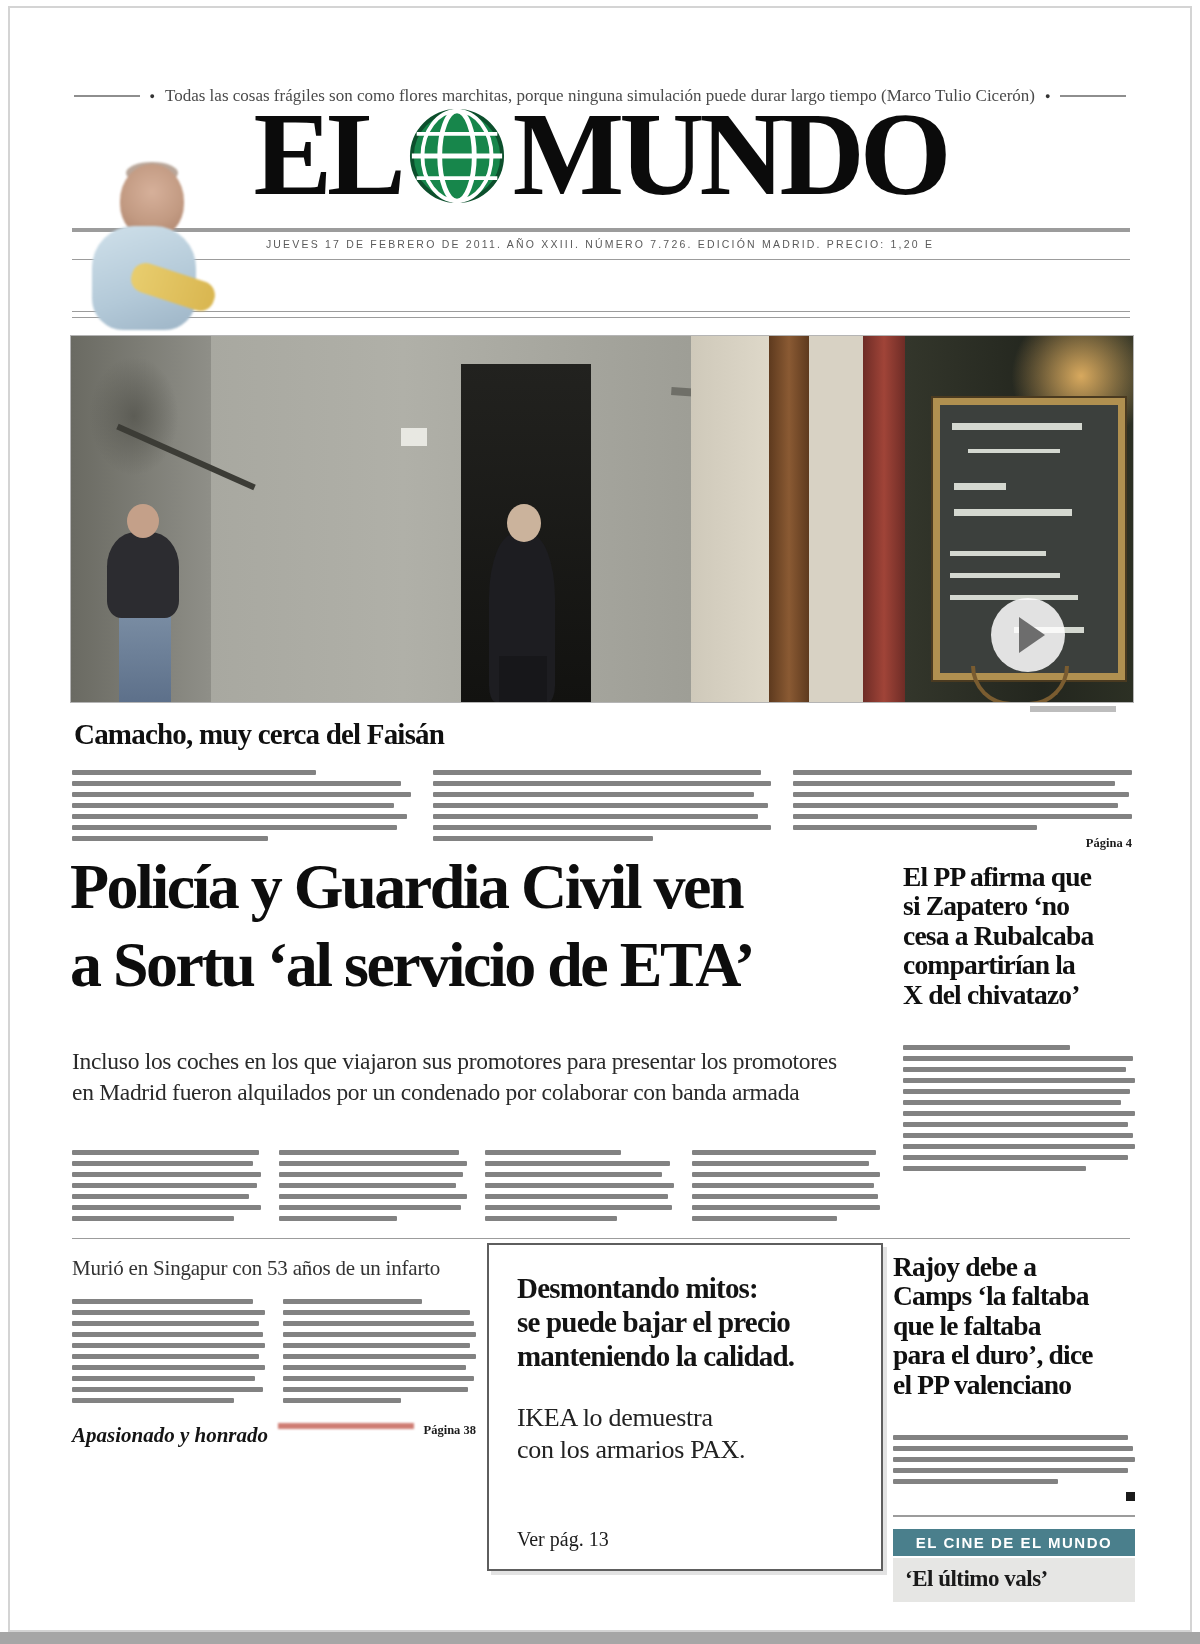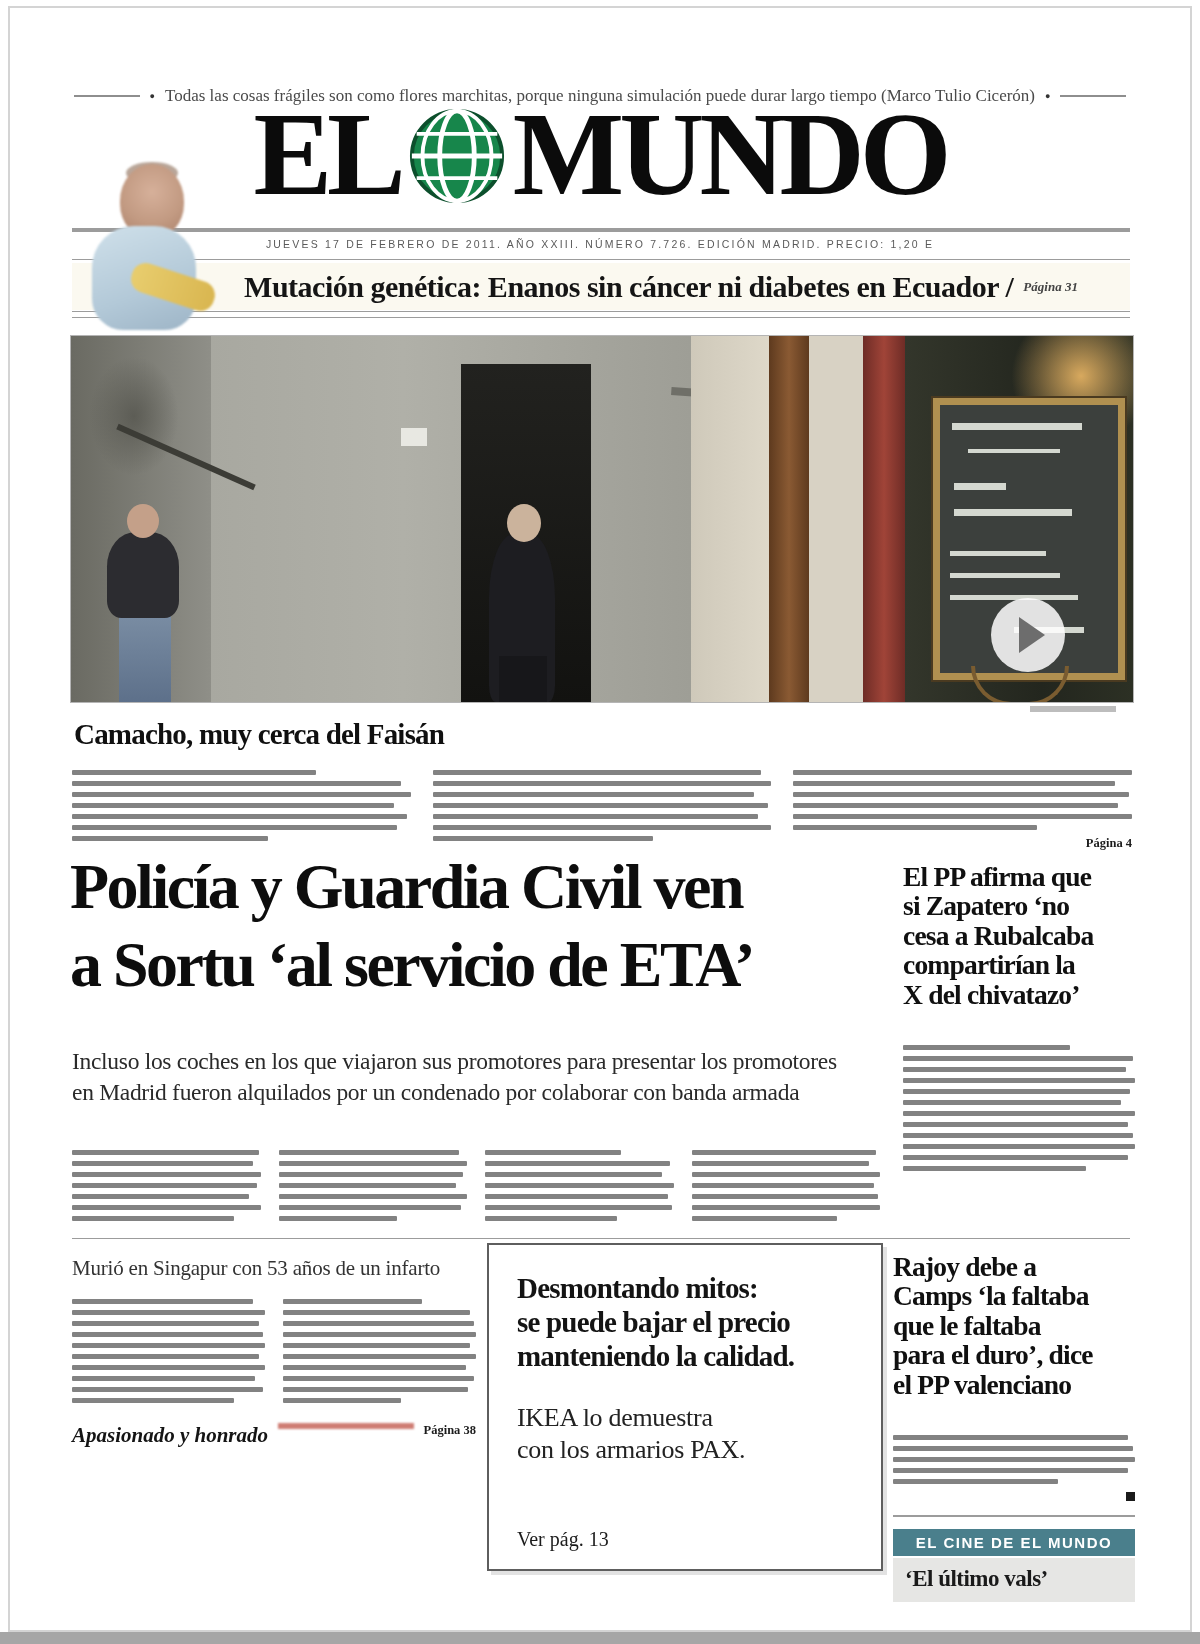--- a/index.html
+++ b/index.html
@@ -135,24 +135,20 @@
           <ellipse cx="50" cy="50" rx="36" ry="47" fill="none" stroke="#ffffff" stroke-width="4"></ellipse>
           <line x1="3" y1="50" x2="97" y2="50" stroke="#ffffff" stroke-width="5"></line>
           <line x1="8" y1="27" x2="92" y2="27" stroke="#ffffff" stroke-width="4"></line>
           <line x1="8" y1="73" x2="92" y2="73" stroke="#ffffff" stroke-width="4"></line>
         </svg></span><span>MUNDO</span></div>
 
   <div class="rule" style="top:228px;height:4px"></div>
   <div class="dateline">JUEVES 17 DE FEBRERO DE 2011. AÑO XXIII. NÚMERO 7.726. EDICIÓN MADRID. PRECIO: 1,20 E</div>
   <div class="rule" style="top:259px;height:1px"></div>
 
-  <div class="banner">
-    <span class="banner-text">Mutación genética: Enanos sin cáncer ni diabetes en Ecuador /</span>
-    <span class="banner-ref">Página 31</span>
-  </div>
   <div class="rule" style="top:311px;height:1px"></div>
   <div class="rule" style="top:317px;height:1px"></div>
 
   <div class="baby">
     <div class="hair"></div>
     <div class="head"></div>
     <div class="body"></div>
     <div class="corn"></div>
   </div>
 

